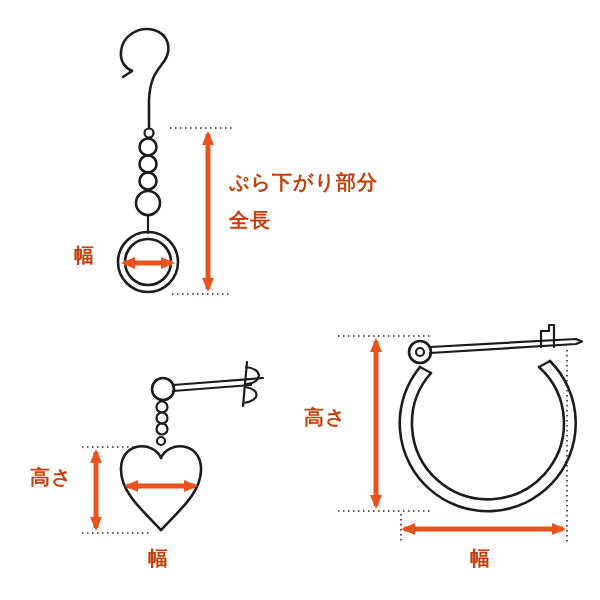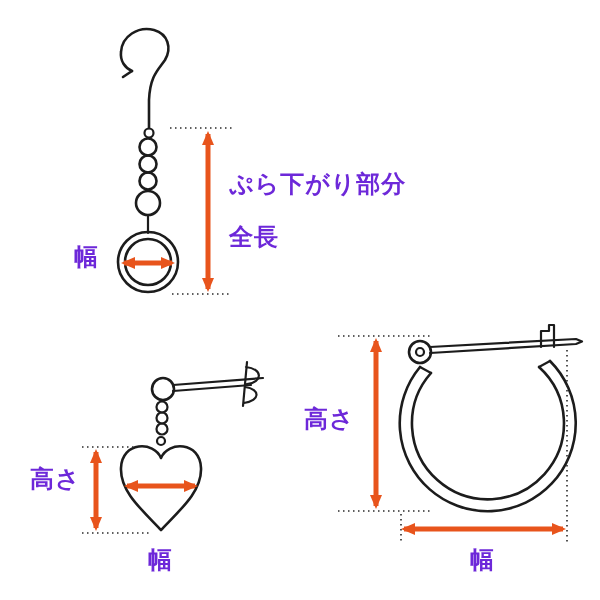--- a/index.html
+++ b/index.html
@@ -7,23 +7,23 @@
     position: relative;
     width: 600px;
     height: 600px;
     background: #ffffff;
     font-family: "DejaVu Sans", sans-serif;
     overflow: hidden;
   }
   .stage svg { position: absolute; left: 0; top: 0; }
   .label {
     position: absolute;
-    font-size: 24px;
+    font-size: 20px;
     font-weight: 600;
-    color: #6d28d9;
+    color: #c2410c;
     letter-spacing: 1px;
     white-space: nowrap;
     line-height: 1.1;
   }
   .art  { fill: none; stroke: #1c1c1c; stroke-width: 2.6; stroke-linecap: round; stroke-linejoin: round; }
   .thin { stroke-width: 2.2; }
   .dotted { fill: none; stroke: #2a2a2a; stroke-width: 1.6; stroke-dasharray: 1.5 3.5; }
   .arrow  { stroke: #e8541c; stroke-width: 5; fill: none; }
 </style>
 </head>
@@ -89,19 +89,19 @@
       <line class="dotted" x1="338" y1="511" x2="430" y2="511"></line>
       <line class="dotted" x1="401" y1="514" x2="401" y2="543"></line>
       <line class="dotted" x1="567" y1="350" x2="567" y2="543"></line>
       <line class="arrow" x1="376" y1="341" x2="376" y2="506" marker-start="url(#ah)" marker-end="url(#ah)"></line>
       <line class="arrow" x1="404" y1="529" x2="563" y2="529" marker-start="url(#ah)" marker-end="url(#ah)"></line>
     </g>
   </svg>
 
   <div class="label" style="left:74px;  top:244px">幅</div>
   <div class="label" style="left:229px; top:171px">ぷら下がり部分</div>
-  <div class="label" style="left:229px; top:224px">全長</div>
+  <div class="label" style="left:229px; top:209px">全長</div>
   <div class="label" style="left:30px;  top:466px">高さ</div>
   <div class="label" style="left:148px; top:547px">幅</div>
   <div class="label" style="left:304px; top:406px">高さ</div>
   <div class="label" style="left:470px; top:547px">幅</div>
 
 </div>
 
 </body></html>

